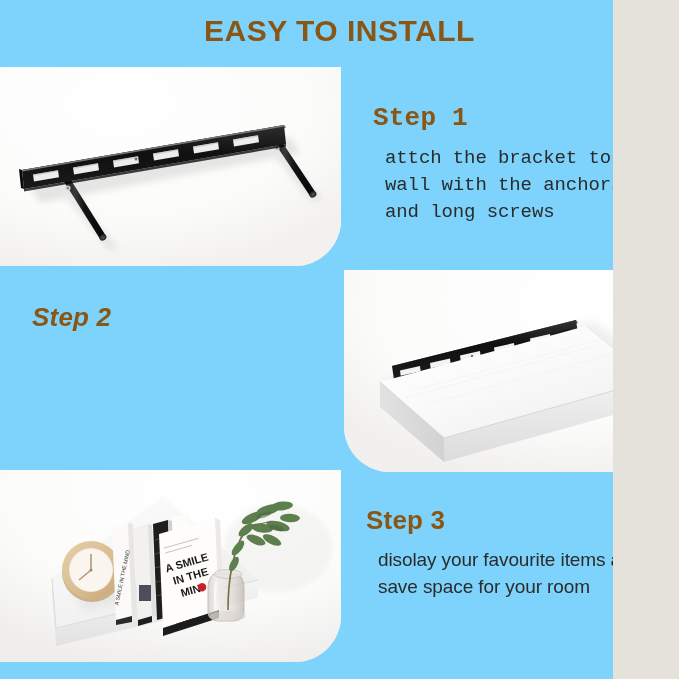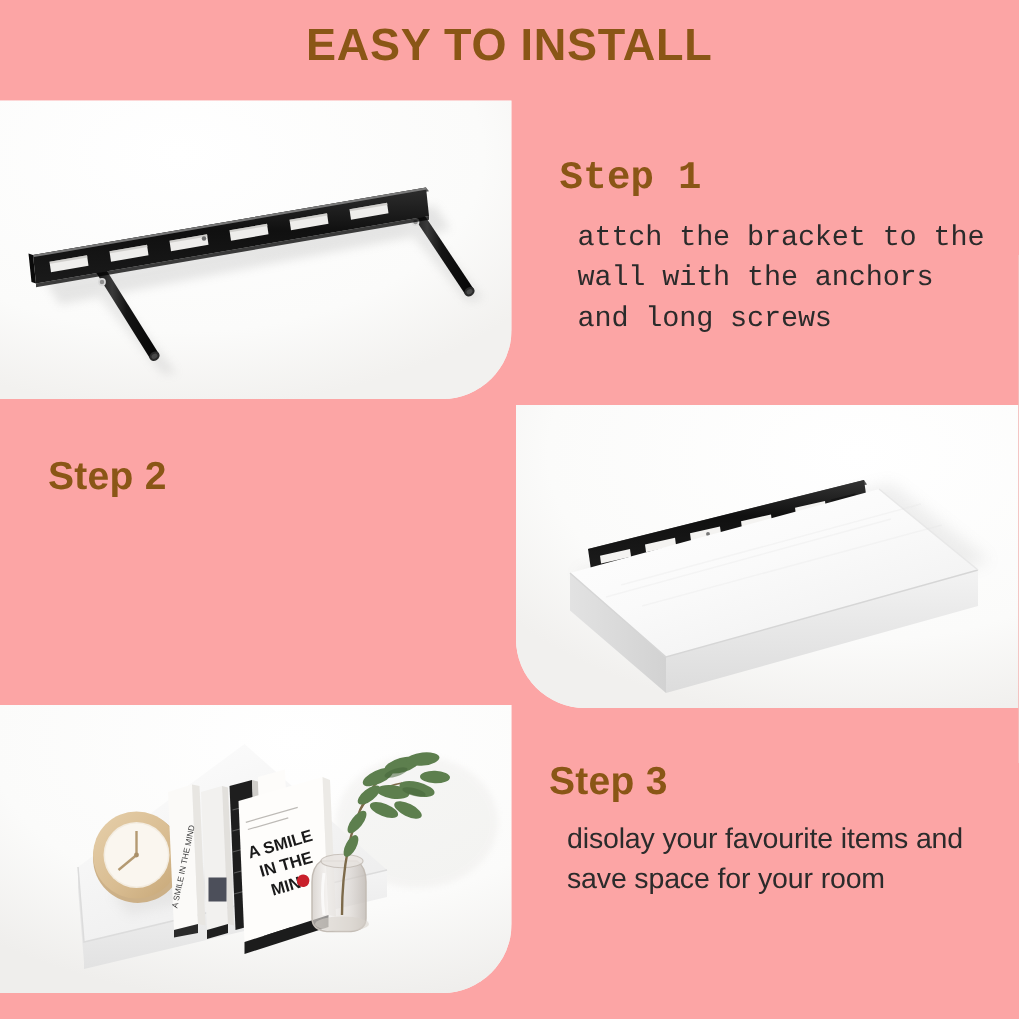--- a/index.html
+++ b/index.html
@@ -9,23 +9,23 @@
   body {
     width: 679px;
     height: 679px;
     background: #e5e1db;
     font-family: "Liberation Sans", sans-serif;
     overflow: hidden;
     position: relative;
   }
   .page {
     position: relative;
-    width: 679px;
+    width: 613px;
     height: 679px;
-    background: #fca5a5;
+    background: #7dd3fc;
     overflow: hidden;
   }
 
   
   .title {
     position: absolute;
     left: 0;
     top: 14px;
     width: 679px;
     text-align: center;
@@ -60,21 +60,21 @@
     left: 0; top: 470px;
     width: 341px; height: 192px;
     border-bottom-right-radius: 46px;
     background:
       radial-gradient(120% 100% at 60% 15%, #ffffff 0%, #fbfbfa 60%, #f3f2f0 100%);
   }
 
   
   .step-block { position: absolute; }
   #step-1-block { left: 373px; top: 104px; width: 300px; font-family: Liberation Mono, monospace; }
-  #step-2-block { left: 32px;  top: 303px; width: 300px; }
+  #step-2-block { left: 32px;  top: 303px; width: 300px; font-style: italic; }
   #step-3-block { left: 366px; top: 506px; width: 305px; }
 
   .step-heading {
     font-size: 26px;
     font-weight: bold;
     color: #8a5616;
     margin: 0 0 6px 0;
     line-height: 1.1;
     letter-spacing: 0.2px;
   }

